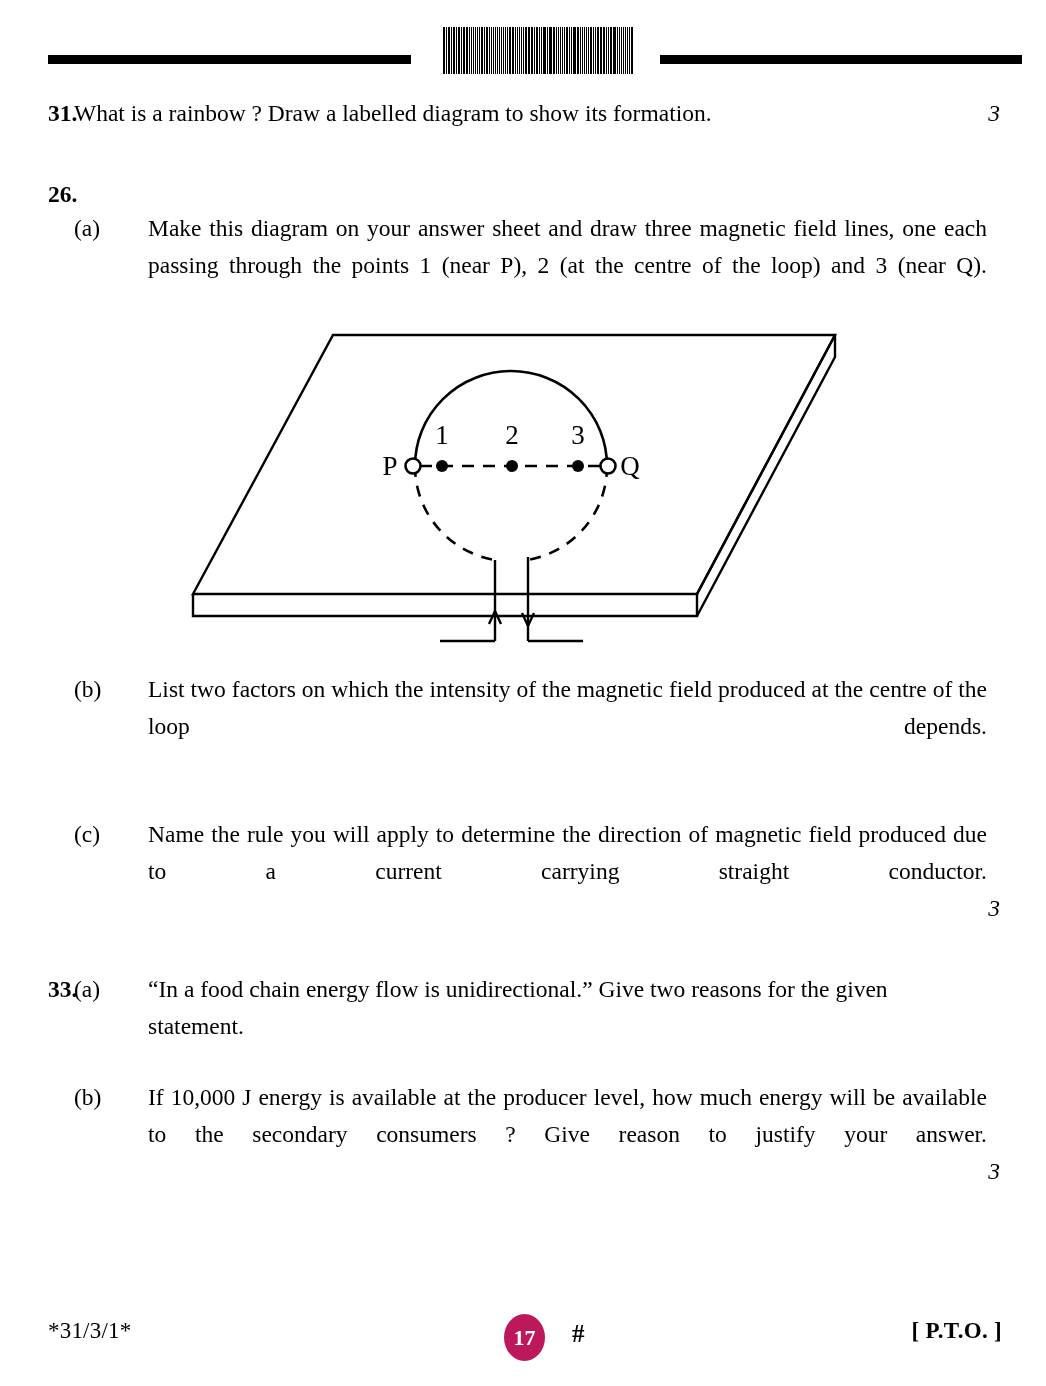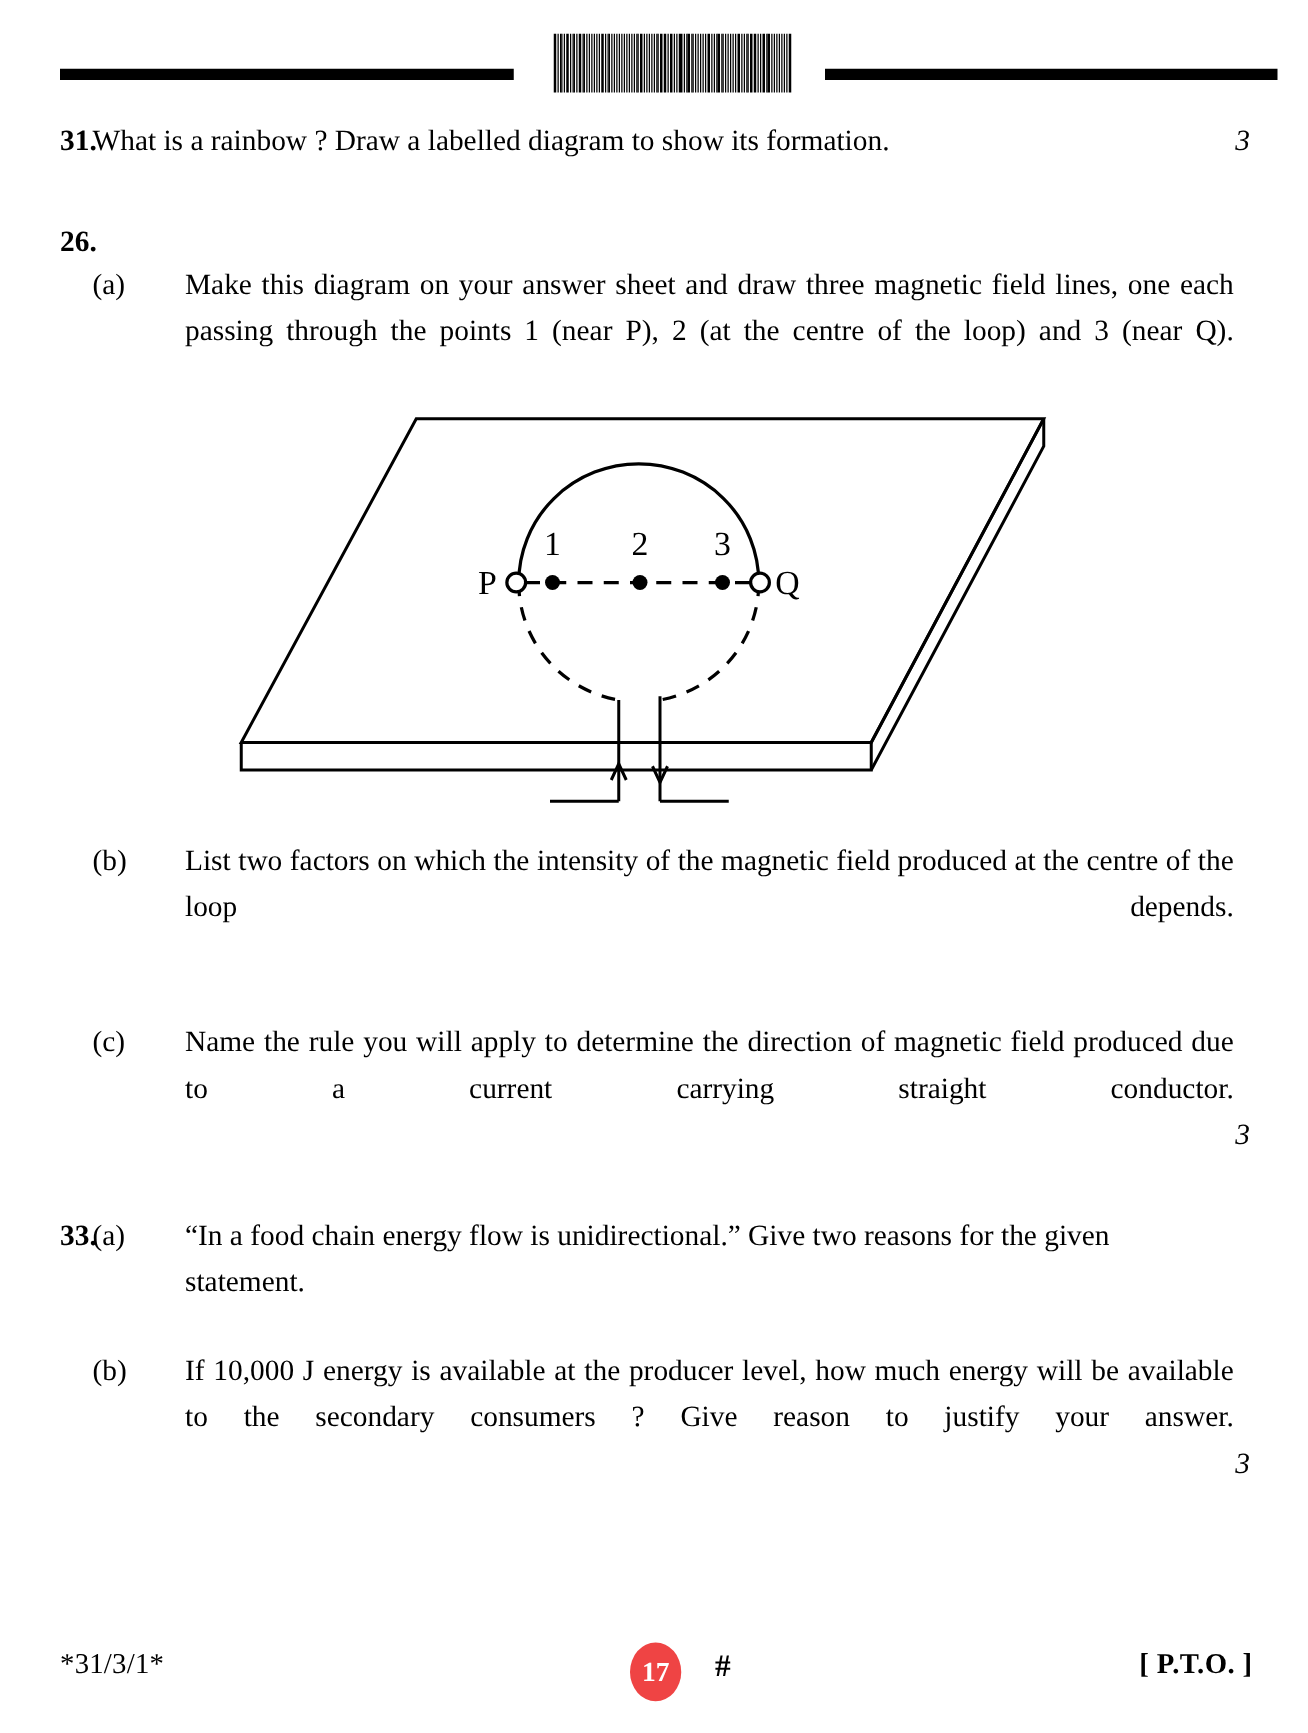--- a/index.html
+++ b/index.html
@@ -127,21 +127,21 @@
     position: absolute;
     left: 48px; top: 0;
     font-weight: normal;
     font-size: 23px;
     letter-spacing: .2px;
   }
   #page-badge {
     position: absolute;
     left: 504px; top: -4px;
     width: 41px; height: 47px;
-    background: #ef4444;
+    background: #be185d;
     border-radius: 50%;
     color: #fff;
     font-weight: bold;
     font-size: 22px;
     display: flex;
     align-items: center;
     justify-content: center;
   }
   #hash-mark {
     position: absolute;

